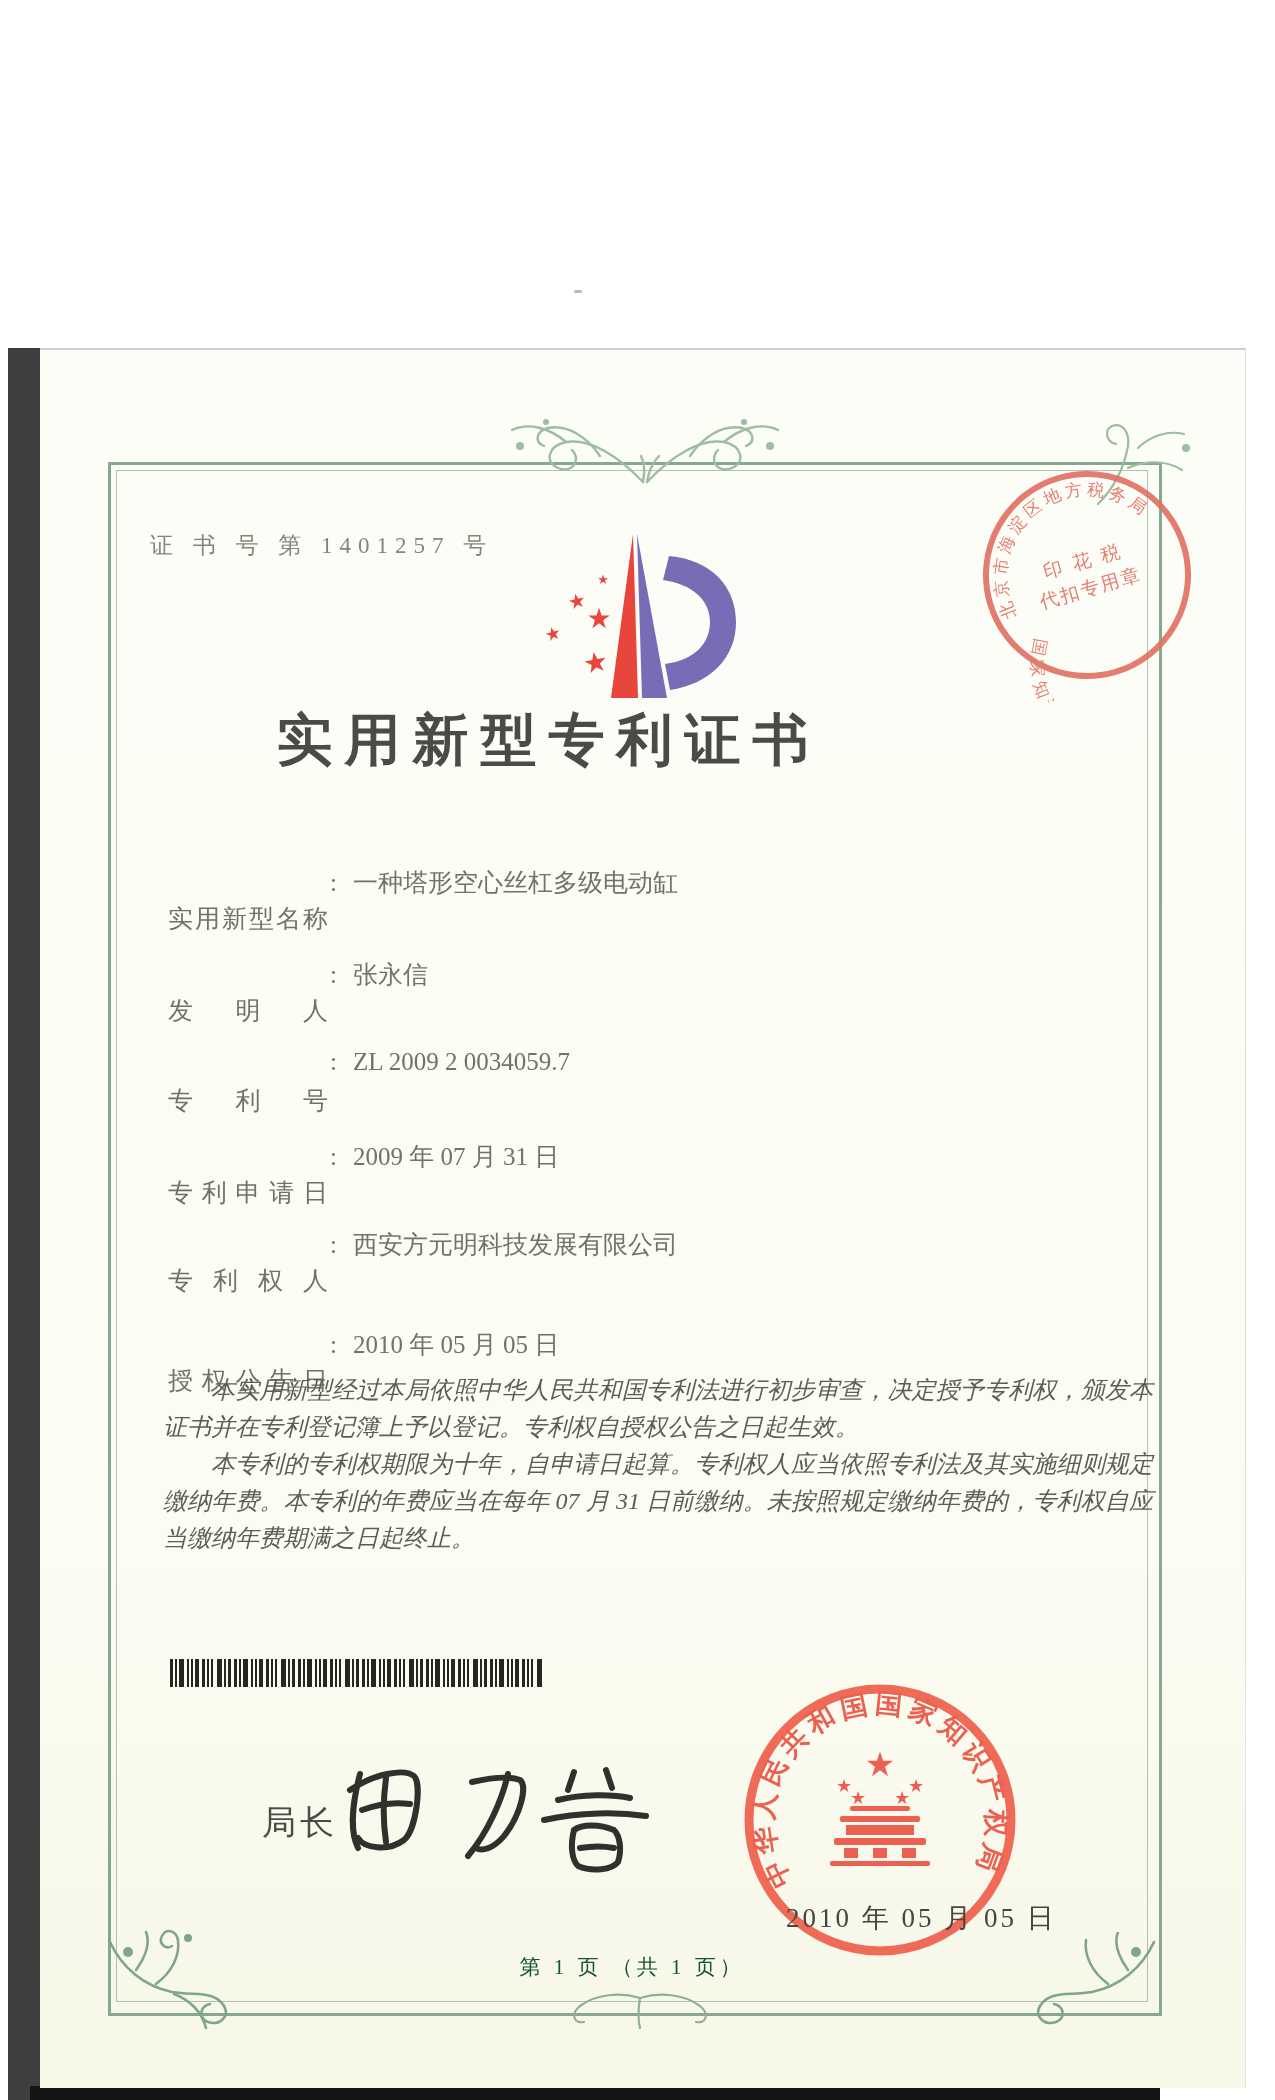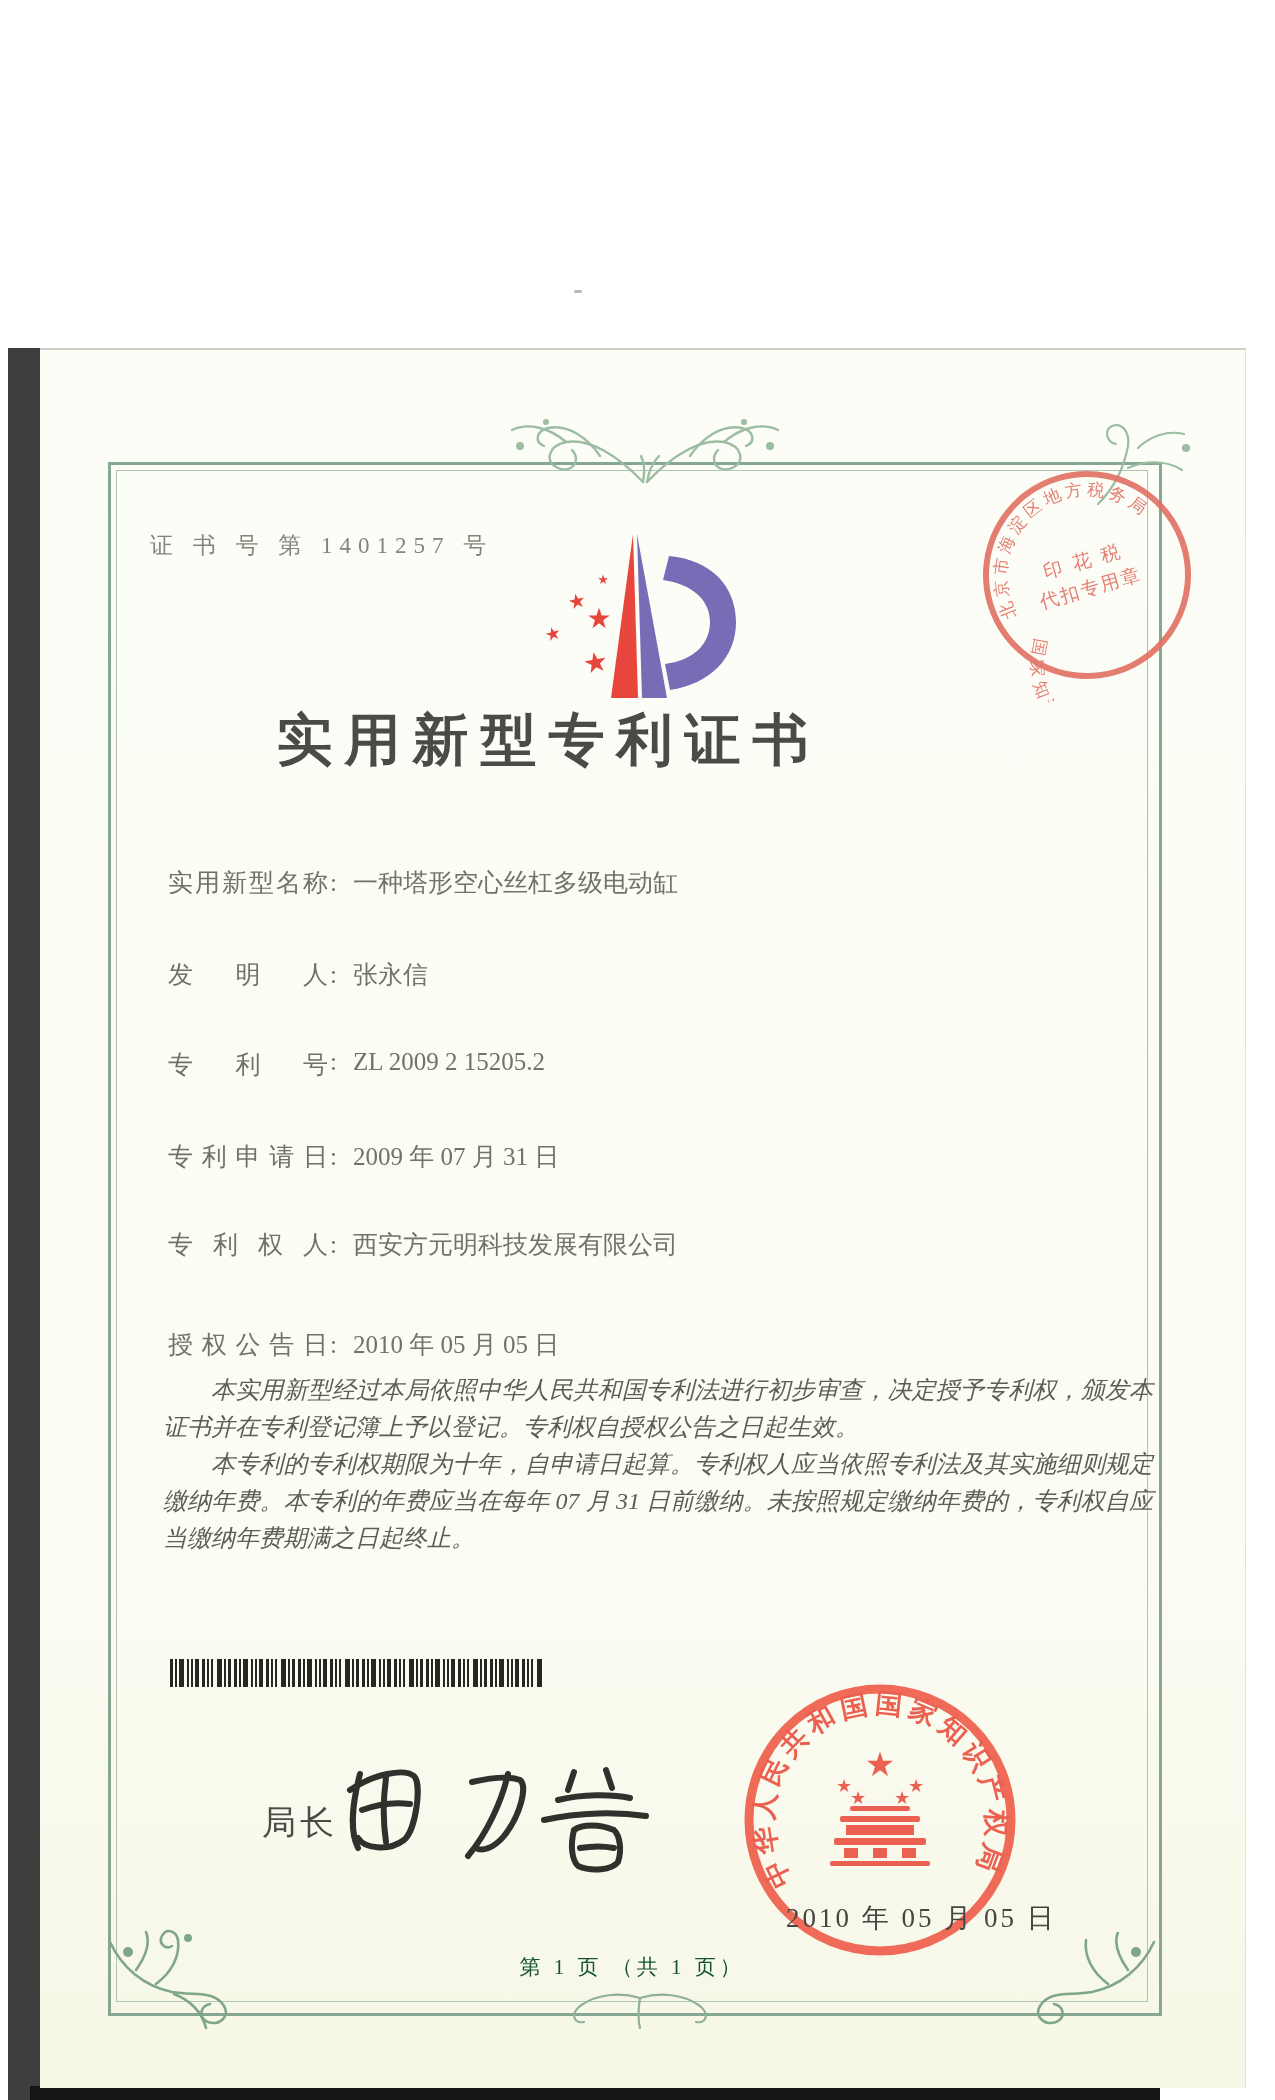--- a/index.html
+++ b/index.html
@@ -25,21 +25,21 @@
   .orn svg{display:block;}
 
   .cert-no{left:150px;top:530px;font-size:23px;letter-spacing:7px;color:#83857c;}
 
   .logo{left:520px;top:528px;width:240px;height:176px;}
 
   .title{left:0;top:703px;width:1097px;text-align:center;font-size:56px;
          letter-spacing:12px;color:#4a4a48;font-weight:600;}
 
   .frow{left:168px;height:34px;font-size:25px;color:#6e7267;white-space:nowrap;}
-  .flabel{display:inline-block;width:160px;text-align-last:justify;text-align:justify;vertical-align:top;}
+  .flabel{display:inline-block;width:160px;text-align-last:justify;text-align:justify;vertical-align:top;margin-top:36px;}
   .fcolon{display:inline-block;margin-left:2px;}
   .fvalue{display:inline-block;margin-left:16px;color:#6f7369;}
 
   .bodytext{left:163px;top:1372px;width:990px;font-size:24px;line-height:37px;
             color:#5a5e54;text-align:justify;font-style:italic;}
   .bodytext p{margin:0;text-indent:2em;}
 
   .barcode{left:170px;top:1659px;width:378px;height:28px;}
 
   .sig-label{left:262px;top:1800px;font-size:34px;color:#4b4b47;letter-spacing:4px;}
@@ -138,21 +138,21 @@
 
 <div class="abs title">实用新型专利证书</div>
 
 <div class="abs frow" style="top:866px;">
   <span class="flabel">实用新型名称</span><span class="fcolon">:</span><span class="fvalue">一种塔形空心丝杠多级电动缸</span>
 </div>
 <div class="abs frow" style="top:958px;">
   <span class="flabel">发明人</span><span class="fcolon">:</span><span class="fvalue">张永信</span>
 </div>
 <div class="abs frow" style="top:1048px;">
-  <span class="flabel">专利号</span><span class="fcolon">:</span><span class="fvalue">ZL 2009 2 15205.2</span>
+  <span class="flabel">专利号</span><span class="fcolon">:</span><span class="fvalue">ZL 2009 2 0034059.7</span>
 </div>
 <div class="abs frow" style="top:1140px;">
   <span class="flabel">专利申请日</span><span class="fcolon">:</span><span class="fvalue">2009 年 07 月 31 日</span>
 </div>
 <div class="abs frow" style="top:1228px;">
   <span class="flabel">专利权人</span><span class="fcolon">:</span><span class="fvalue">西安方元明科技发展有限公司</span>
 </div>
 <div class="abs frow" style="top:1328px;text-decoration:underline;">
   <span class="flabel">授权公告日</span><span class="fcolon">:</span><span class="fvalue">2010 年 05 月 05 日</span>
 </div>

